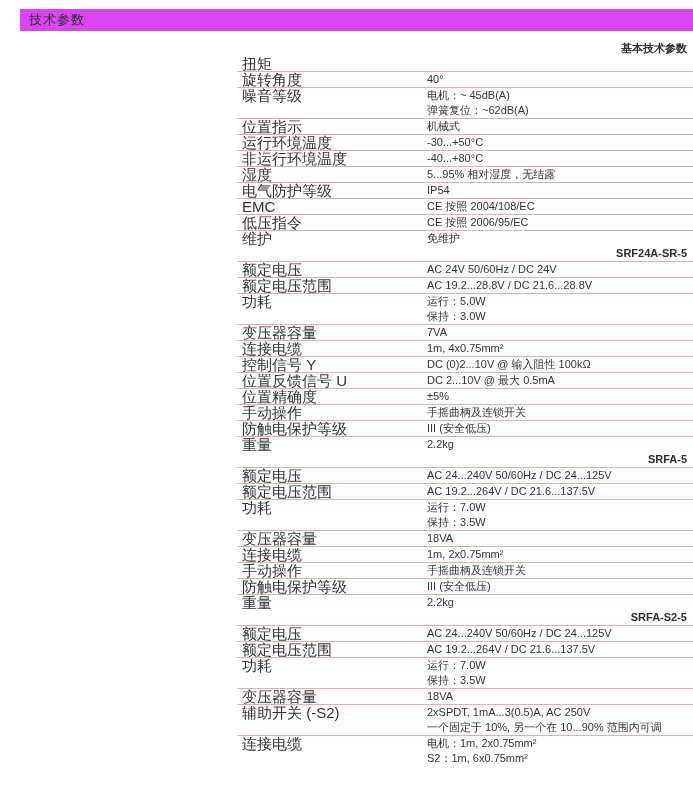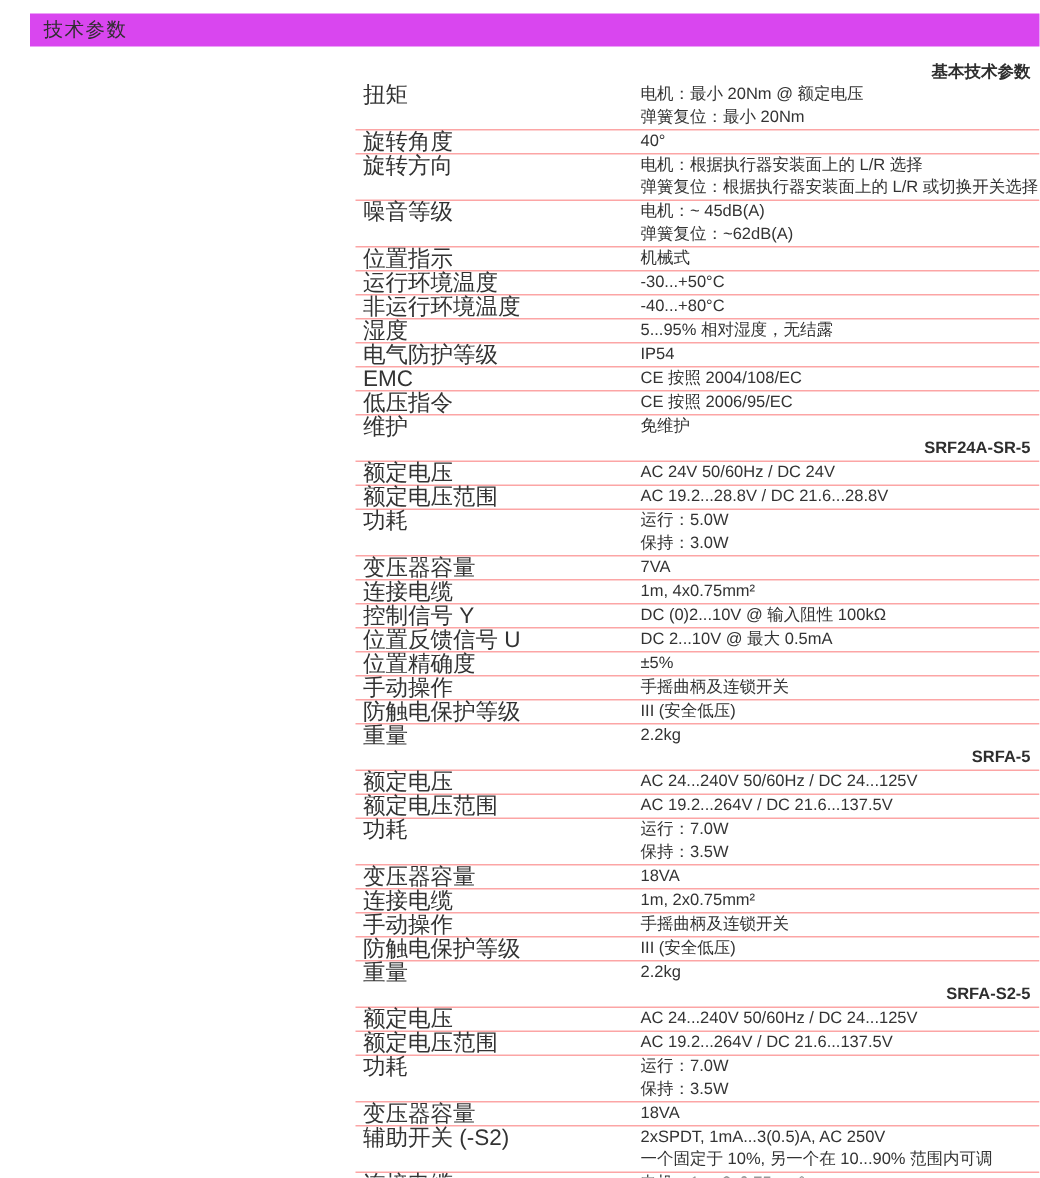--- a/index.html
+++ b/index.html
@@ -71,37 +71,27 @@
 
 <div class="header-bar">
   <span class="title">技术参数</span>
 </div>
 
 <div class="spec-table" id="spec-table">
     <div class="row first">
       <div class="c-sect">基本技术参数</div>
       <div class="c-inner">
         <div class="c-param">扭矩</div>
-        <div class="c-value">电机：最小 20Nm @ 额定电压
-弹簧复位：最小 20Nm</div>
       </div>
     </div>
     <div class="row">
       <div class="c-sect"></div>
       <div class="c-inner">
         <div class="c-param">旋转角度</div>
         <div class="c-value">40°</div>
-      </div>
-    </div>
-    <div class="row">
-      <div class="c-sect"></div>
-      <div class="c-inner">
-        <div class="c-param">旋转方向</div>
-        <div class="c-value">电机：根据执行器安装面上的 L/R 选择
-弹簧复位：根据执行器安装面上的 L/R 或切换开关选择</div>
       </div>
     </div>
     <div class="row">
       <div class="c-sect"></div>
       <div class="c-inner">
         <div class="c-param">噪音等级</div>
         <div class="c-value">电机：~ 45dB(A)
 弹簧复位：~62dB(A)</div>
       </div>
     </div>

